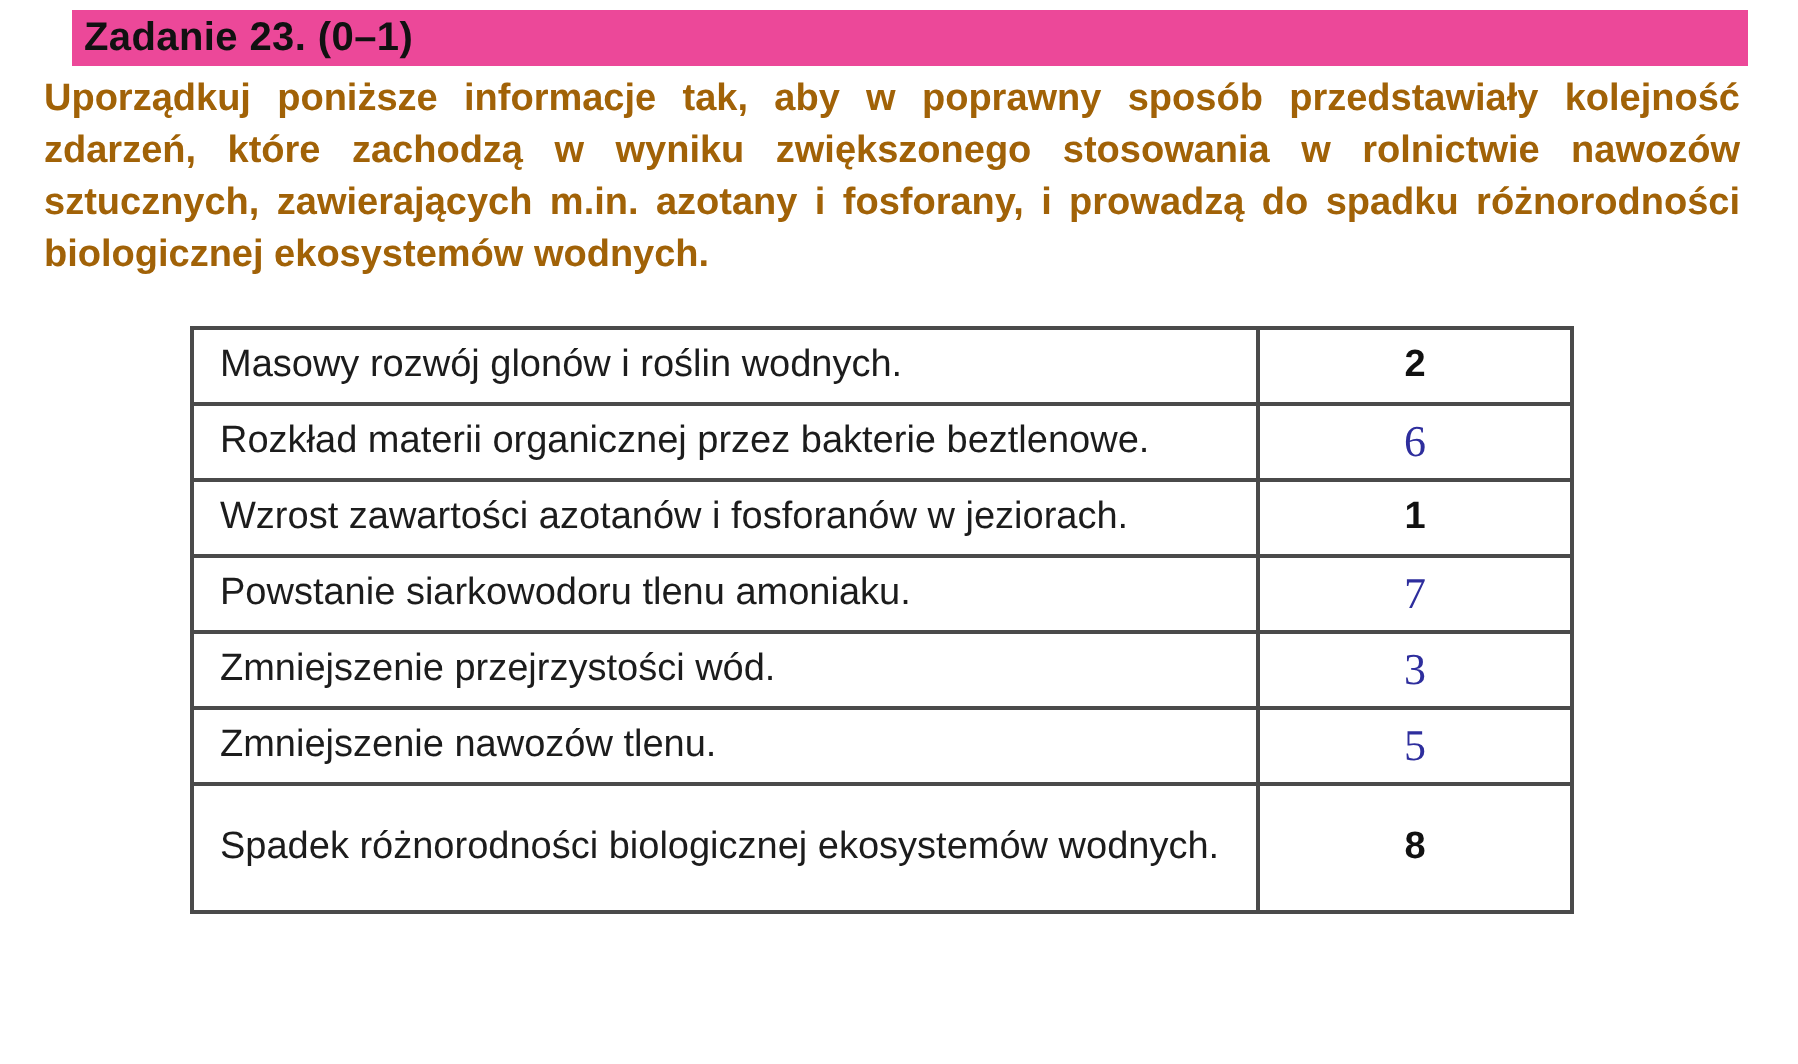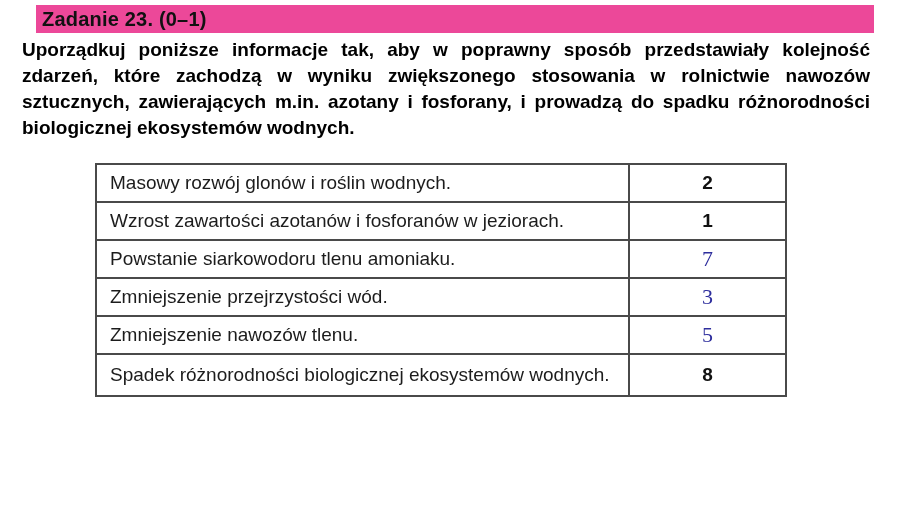--- a/index.html
+++ b/index.html
@@ -38,21 +38,21 @@
   }
   .instruction {
     position: absolute;
     left: 22px;
     top: 37px;
     width: 848px;
     font-size: 19px;
     line-height: 26px;
     font-weight: bold;
     text-align: justify;
-    color: #000000;
+    color: #a16207;
   }
   table.events {
     position: absolute;
     left: 95px;
     top: 163px;
     width: 690px;
     border-collapse: collapse;
     table-layout: fixed;
   }
   table.events td {
@@ -67,21 +67,21 @@
     padding: 6px 10px 6px 13px;
     height: 38px;
     line-height: 24px;
     margin-top: 16px;
   }
   td.answer-cell {
     width: 157px;
     text-align: center;
     padding: 0 4px;
   }
-  tr.tall td.event-text { height: 42px; }
+  tr.tall td.event-text { height: 64px; }
   .ans-printed {
     font-family: "Liberation Sans", sans-serif;
     font-weight: bold;
     font-size: 19px;
     color: #111111;
   }
   .ans-filled {
     font-family: "Liberation Serif", "DejaVu Serif", serif;
     font-weight: normal;
     font-size: 22px;
@@ -98,20 +98,26 @@
   </div>
 
   <div class="instruction">Uporządkuj poniższe informacje tak, aby w poprawny sposób przedstawiały kolejność zdarzeń, które zachodzą w wyniku zwiększonego stosowania w rolnictwie nawozów sztucznych, zawierających m.in. azotany i fosforany, i prowadzą do spadku różnorodności biologicznej ekosystemów wodnych.</div>
 
   <table class="events">
     <tbody>
       <tr>
         <td class="event-text">Masowy rozwój glonów i roślin wodnych.</td>
         <td class="answer-cell">
           <span class="ans-printed">2</span>
+        </td>
+      </tr>
+      <tr>
+        <td class="event-text">Rozkład materii organicznej przez bakterie beztlenowe.</td>
+        <td class="answer-cell">
+          <span class="ans-filled">6</span>
         </td>
       </tr>
       <tr>
         <td class="event-text">Wzrost zawartości azotanów i fosforanów w jeziorach.</td>
         <td class="answer-cell">
           <span class="ans-printed">1</span>
         </td>
       </tr>
       <tr>
         <td class="event-text">Powstanie siarkowodoru tlenu amoniaku.</td>

